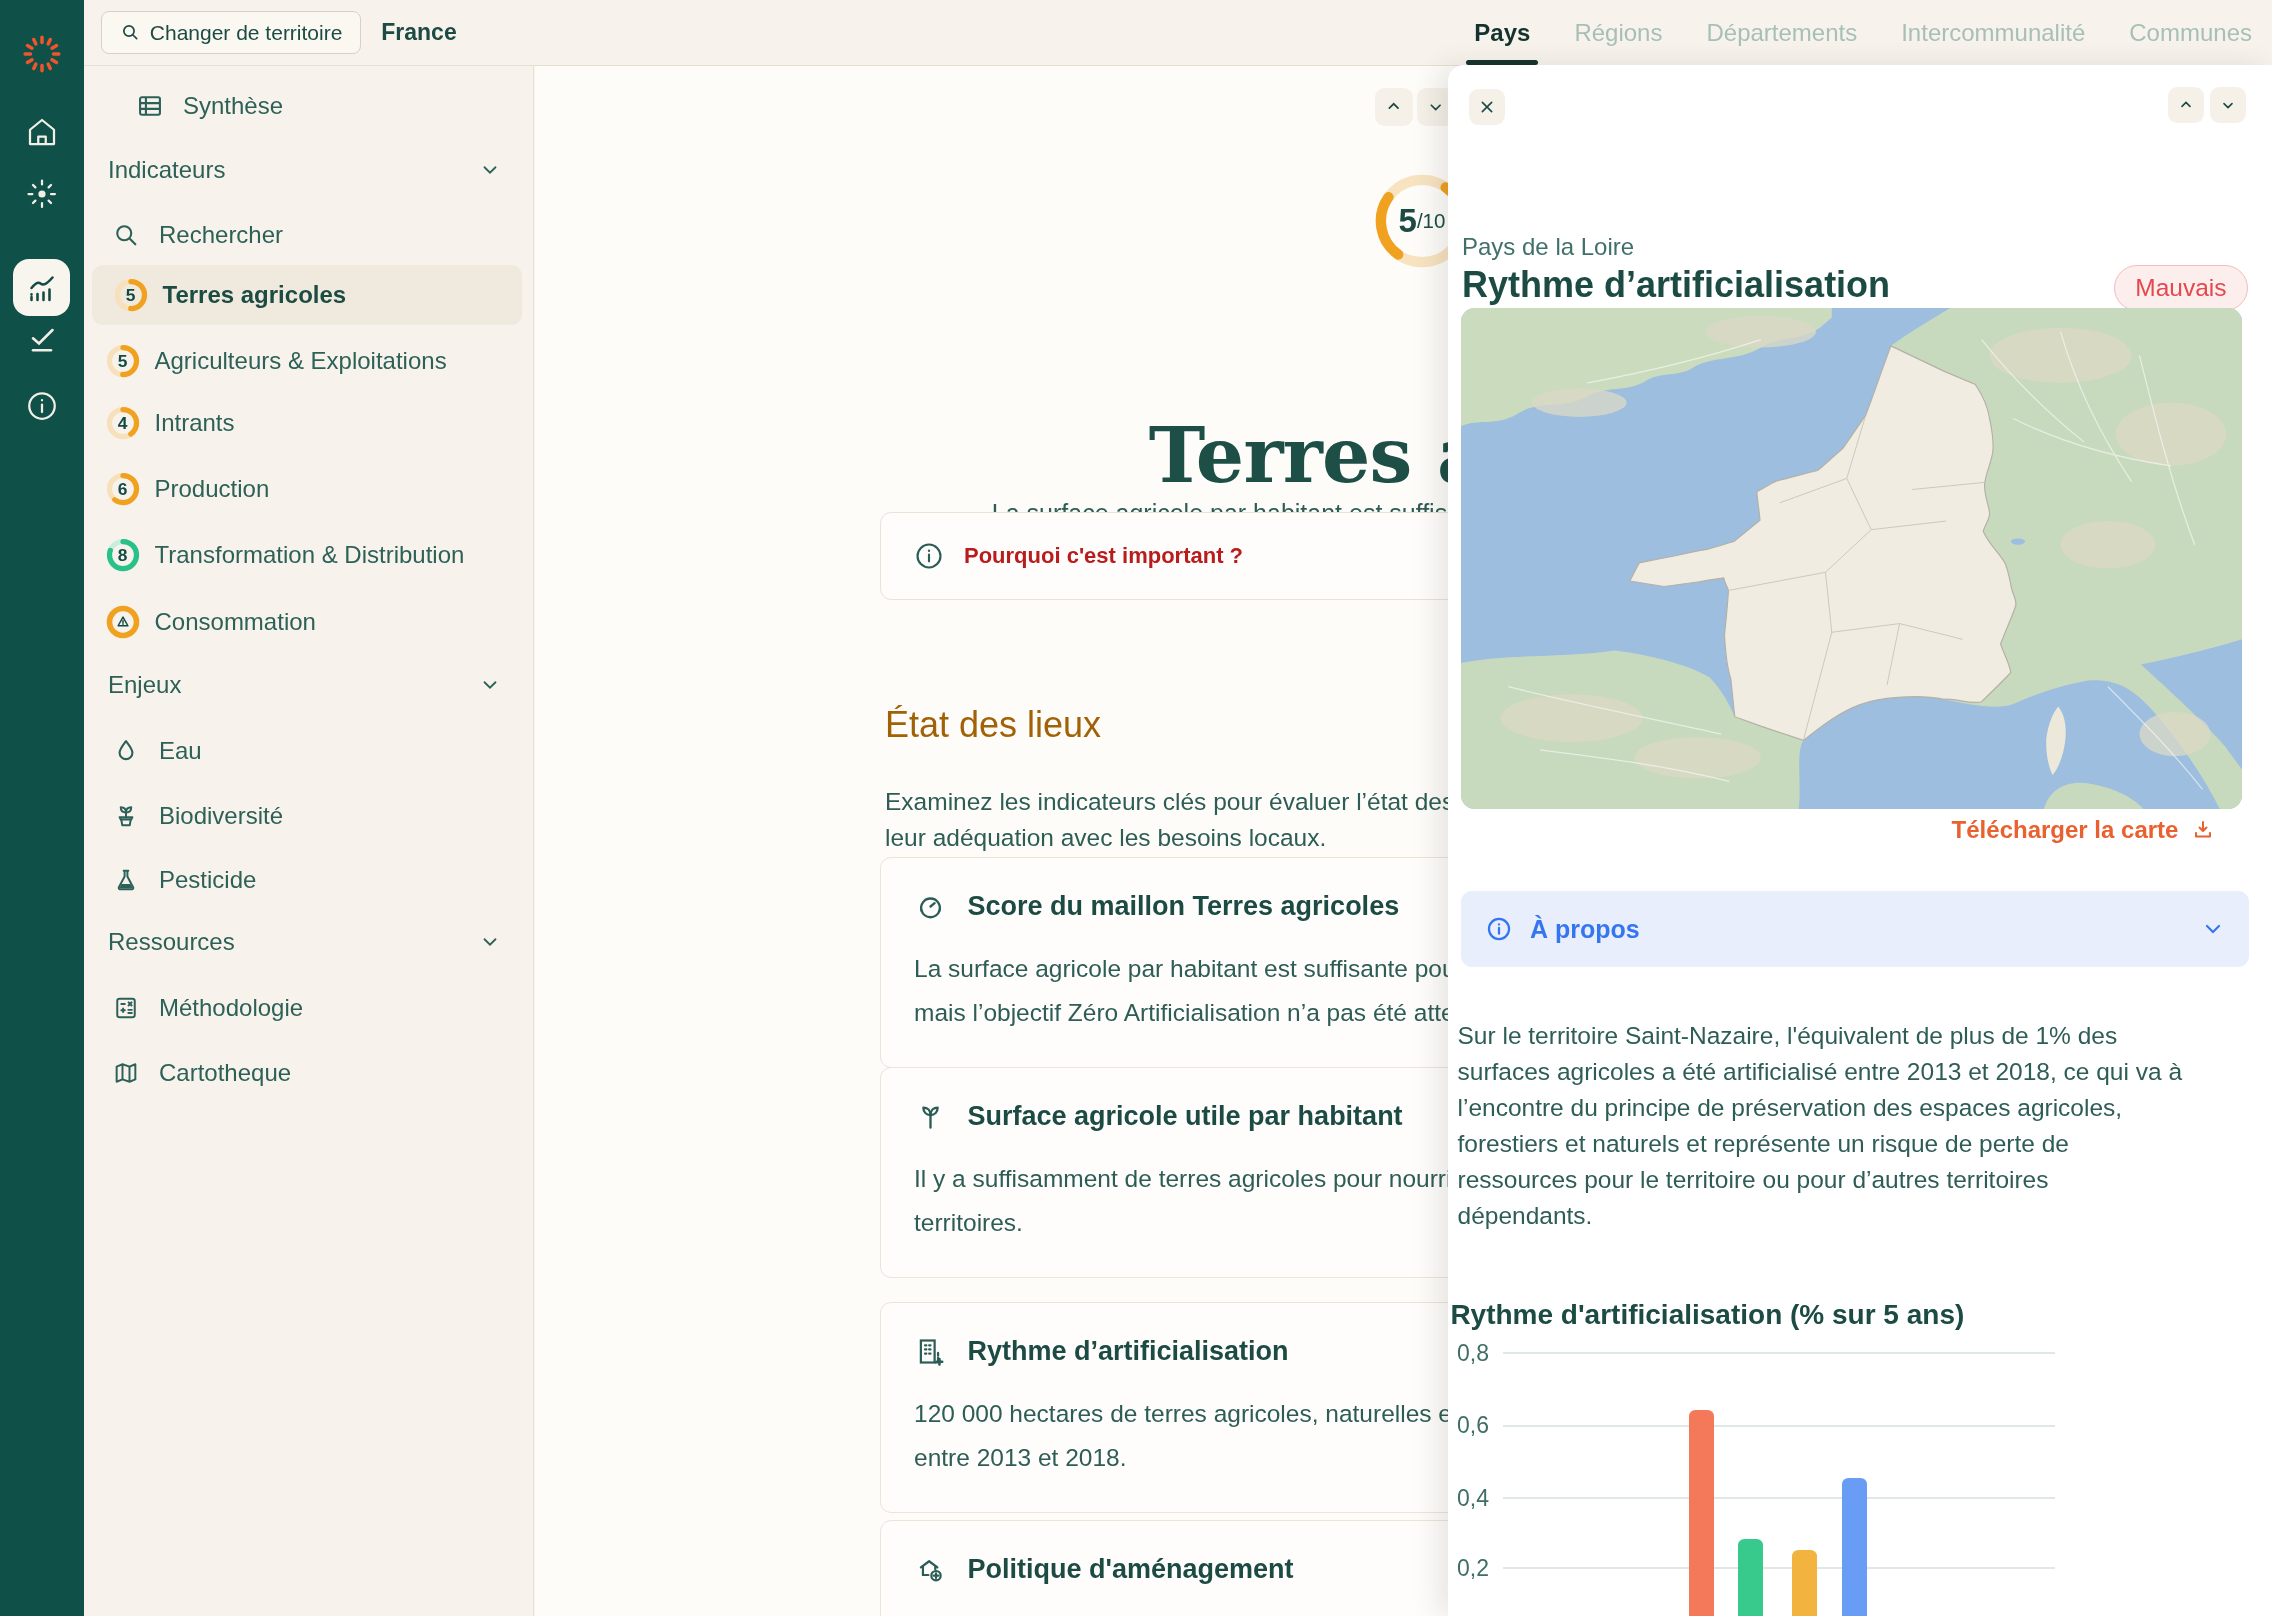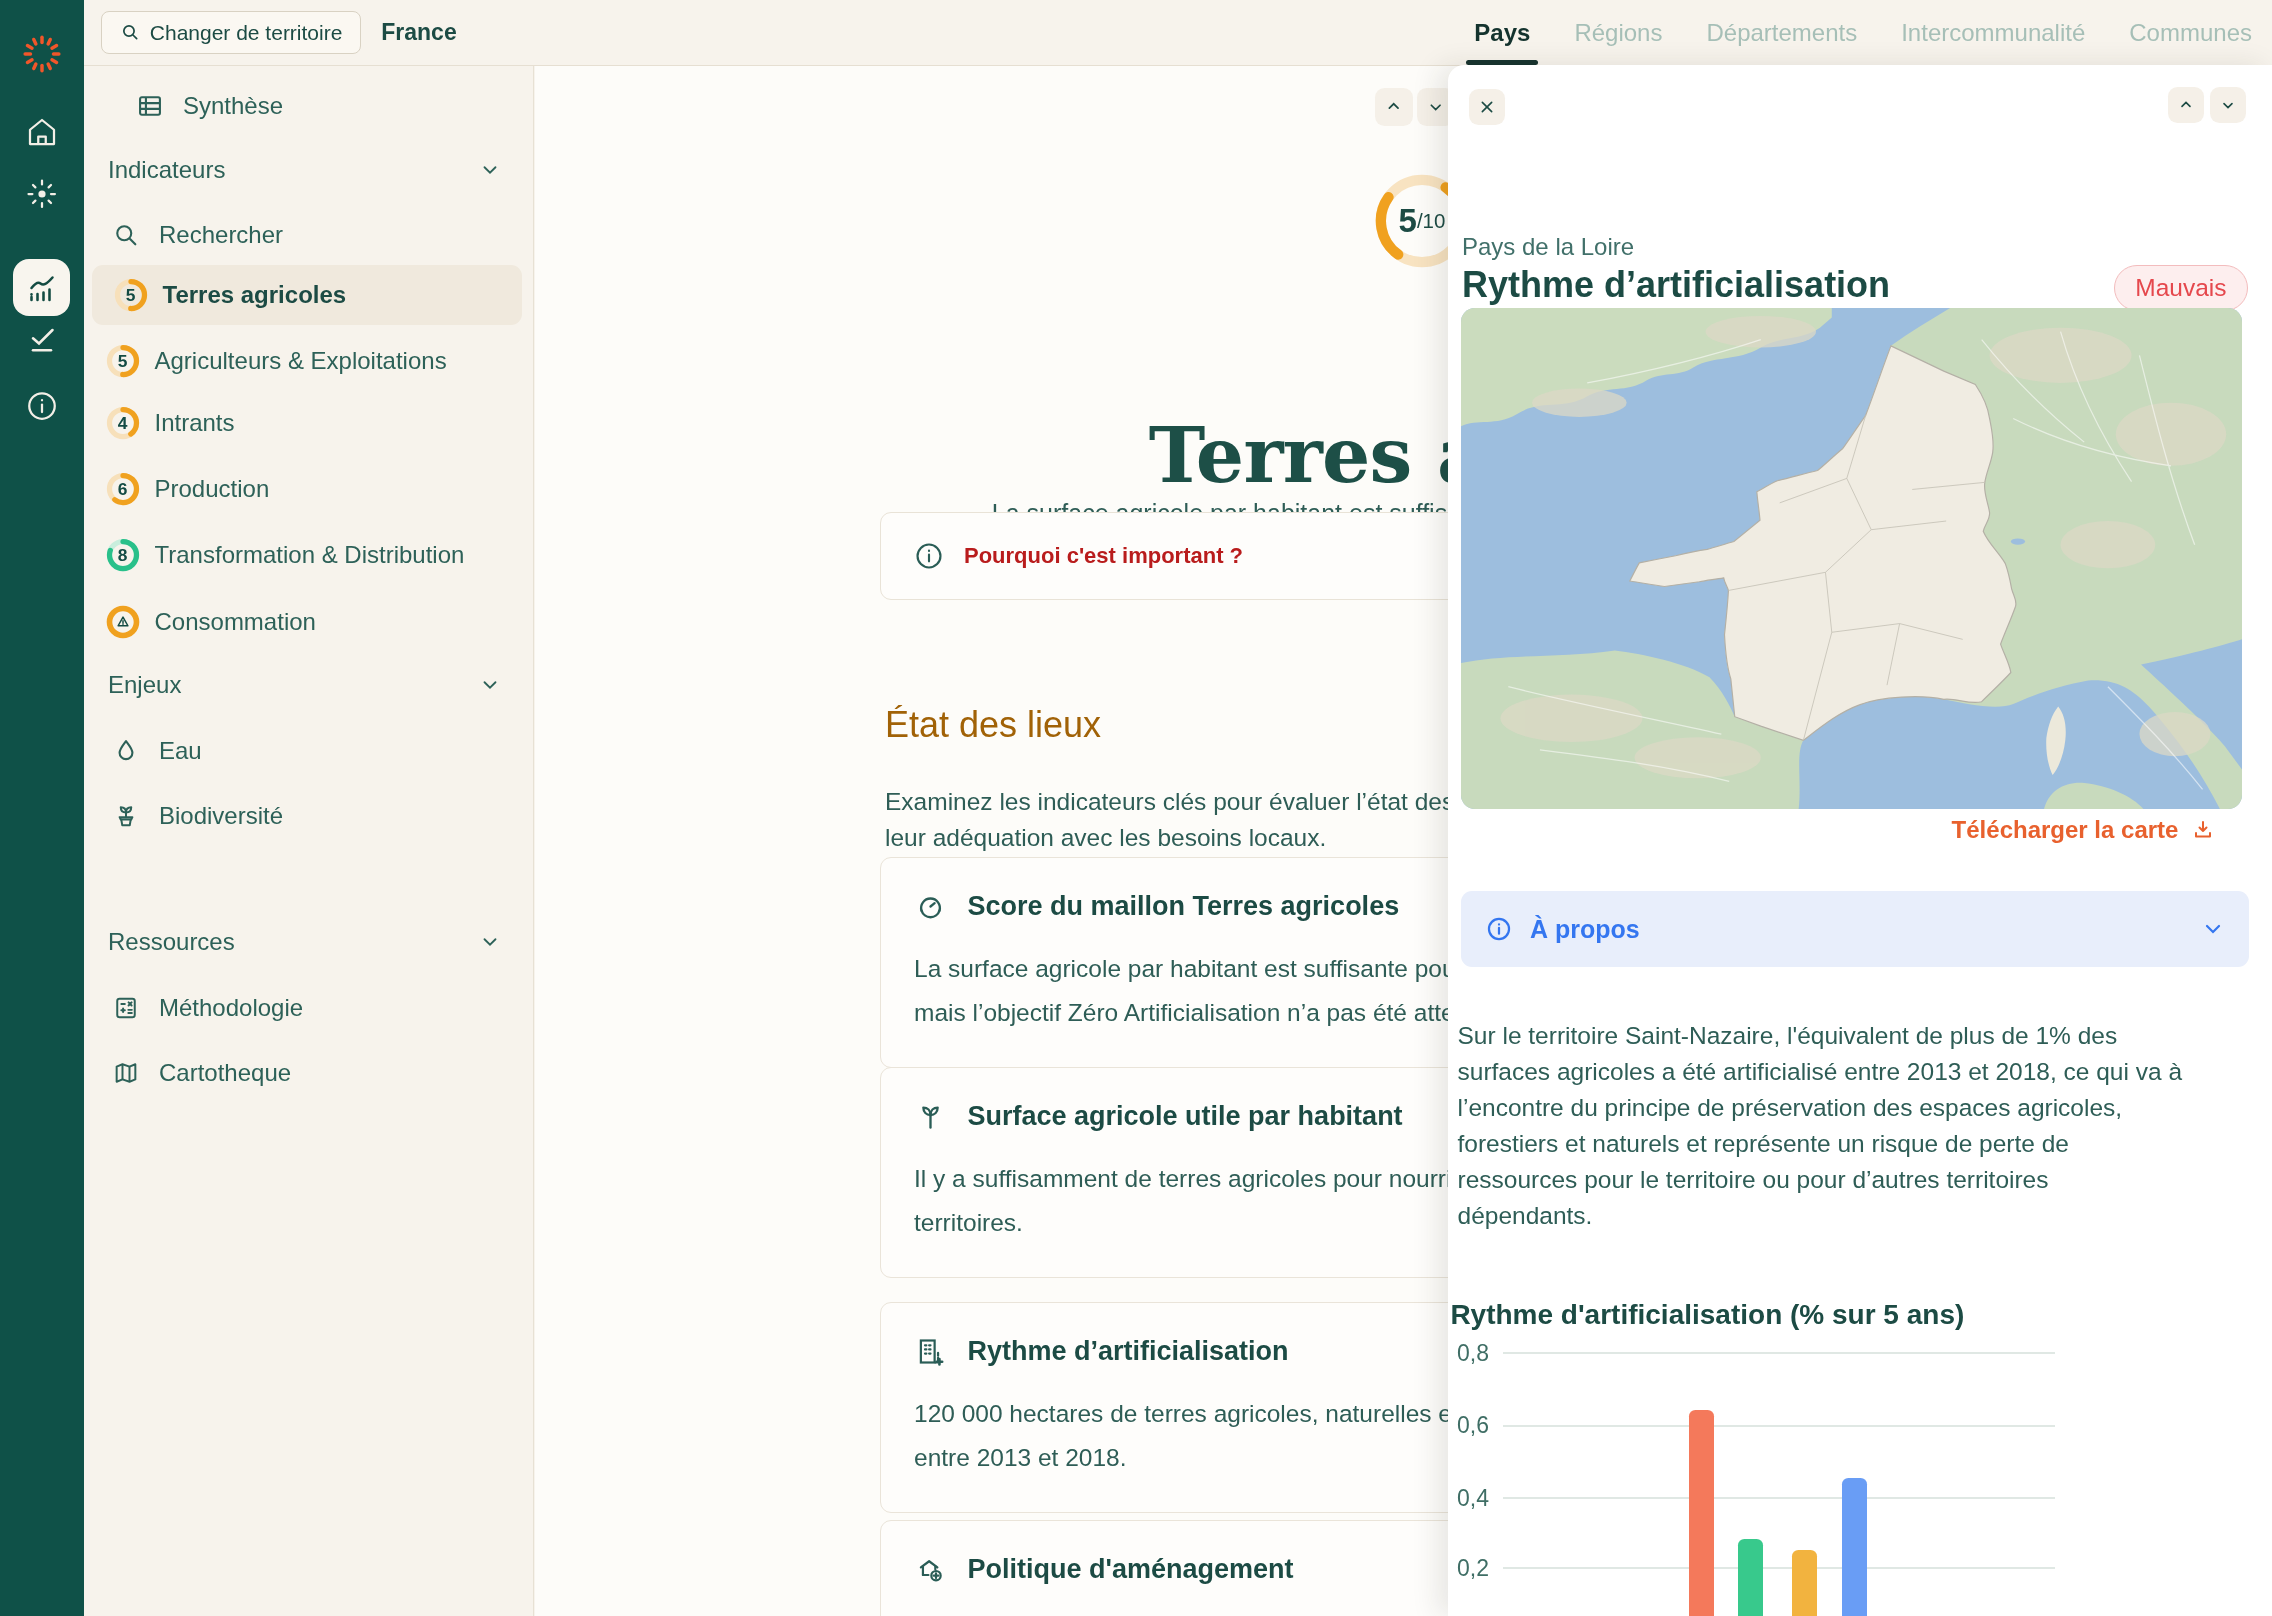--- a/index.html
+++ b/index.html
@@ -247,20 +247,29 @@
           <svg width="28" height="28" viewBox="0 0 24 24" fill="none" stroke="currentColor" stroke-width="1.7" stroke-linecap="round" stroke-linejoin="round">
             <path d="M12 13V8"></path>
             <path d="M12 9C12 6 10 4.5 7.5 4.5 7.5 7 9 9 12 9z"></path>
             <path d="M12 9c0-3 2-4.5 4.5-4.5C16.5 7 15 9 12 9z"></path>
             <path d="M6.5 13h11l-1 2h-9z"></path>
             <path d="M8 15.2 8.8 20h6.4l.8-4.8"></path>
           </svg>
         </span>
       <span>Biodiversité</span>
     </div>
+    <div class="srow" style="top:784px;">
+      <span class="sicon">
+          <svg width="28" height="28" viewBox="0 0 24 24" fill="none" stroke="currentColor" stroke-width="1.7" stroke-linecap="round" stroke-linejoin="round">
+            <path d="M10 4h4M10.8 4v5l-5 9.5a1.2 1.2 0 0 0 1 1.5h10.4a1.2 1.2 0 0 0 1-1.5l-5-9.5V4"></path>
+            <path d="M8.2 15.5h7.6l1.8 3.5H6.4z" fill="currentColor" stroke="none"></path>
+          </svg>
+        </span>
+      <span>Pesticide</span>
+    </div>
     <div class="srow head" style="top:846px;">
       <span class="hlabel">Ressources</span>
       <span class="chev">
           <svg width="22" height="22" viewBox="0 0 24 24" fill="none" stroke="currentColor" stroke-width="2" stroke-linecap="round">
             <path d="m6 9 6 6 6-6"></path>
           </svg>
         </span>
     </div>
     <div class="srow" style="top:912px;">
       <span class="sicon">

